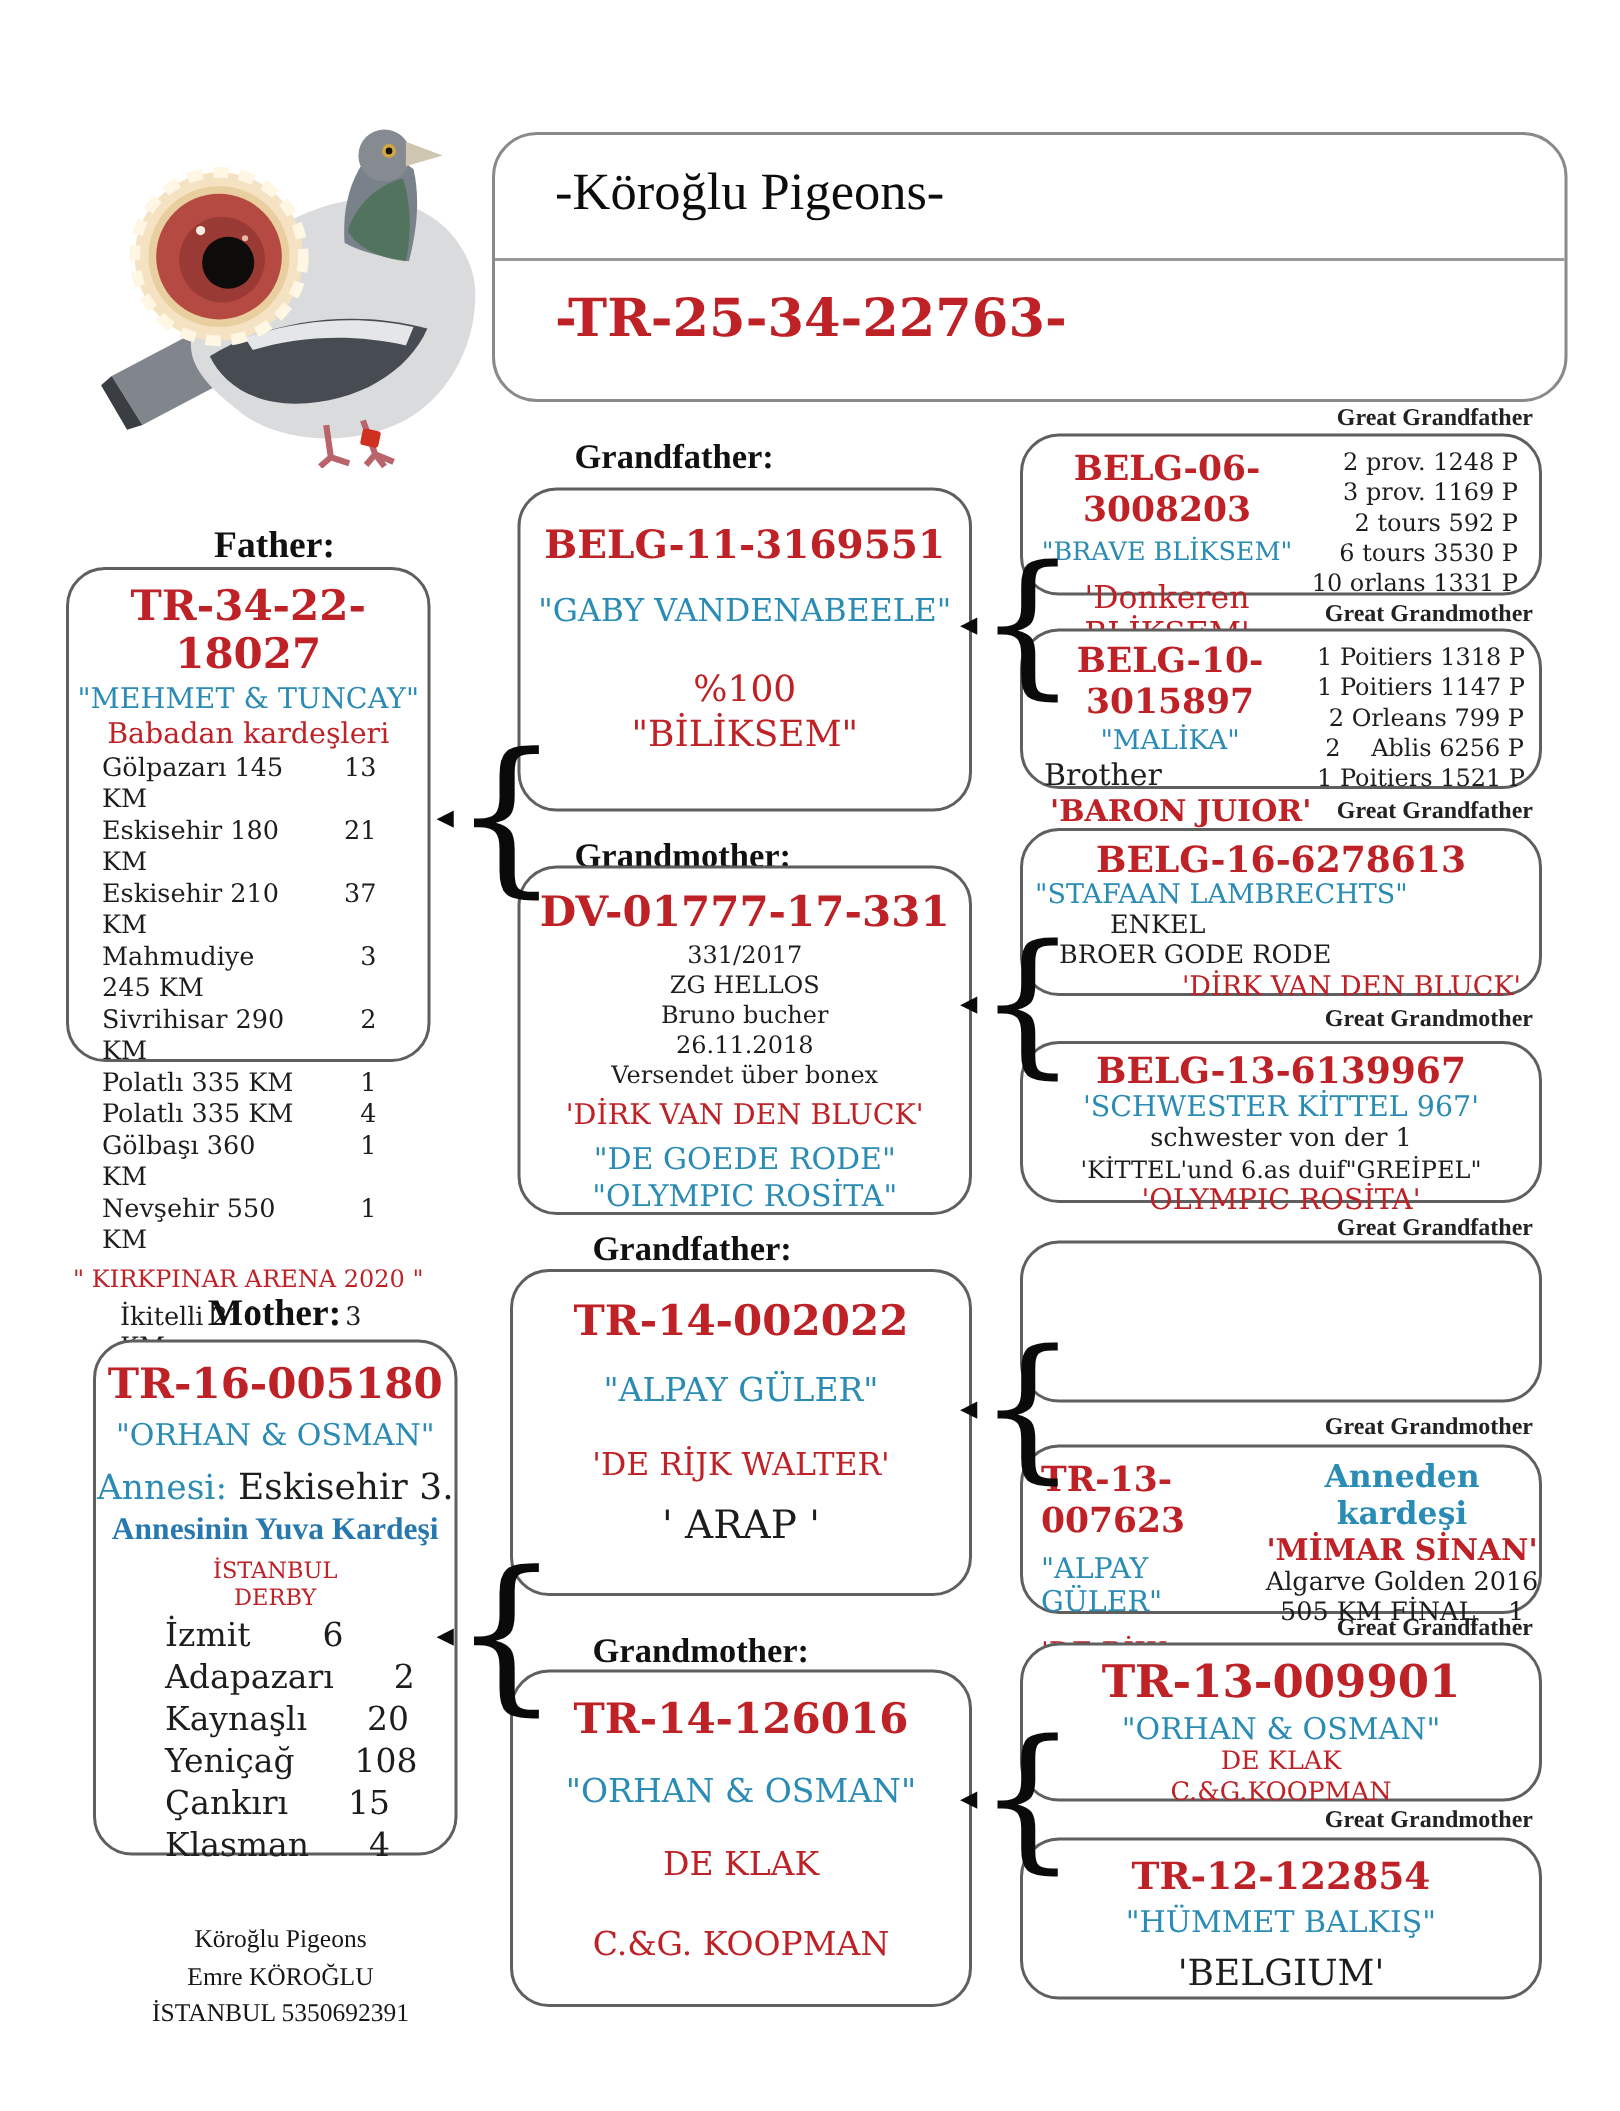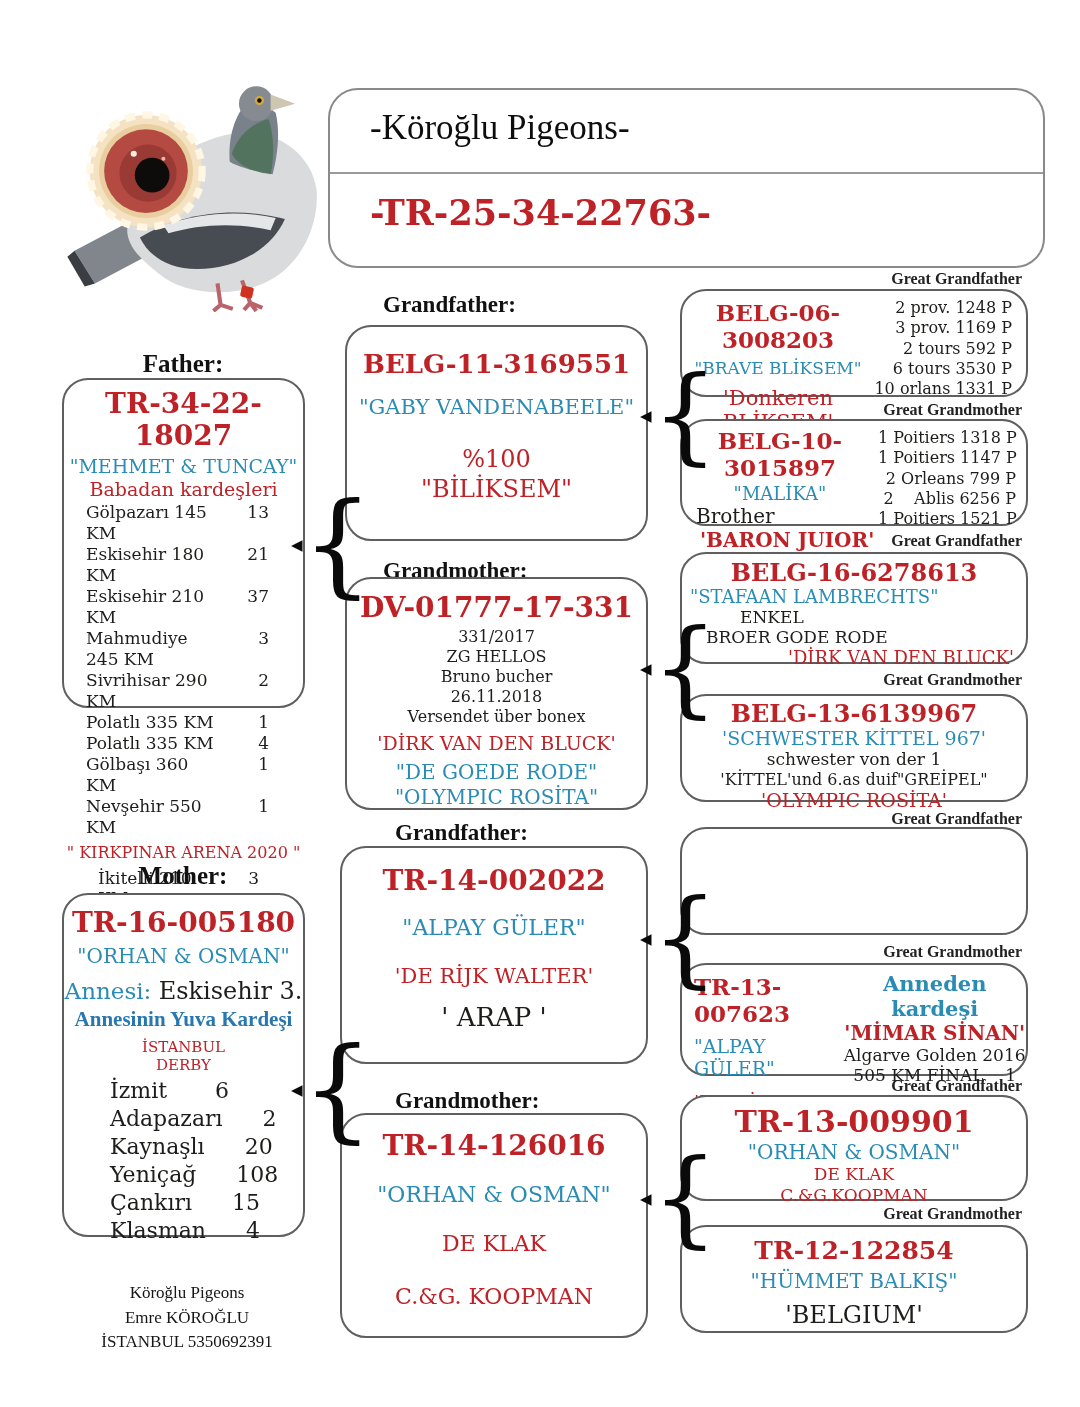--- a/index.html
+++ b/index.html
@@ -64,21 +64,21 @@
     <circle cx="95" cy="85" r="2" fill="#e8b9a8"></circle>
   </svg>
 
   <div class="box" style="left:328px;top:88px;width:717px;height:180px;border-color:#8a8a8a;border-radius:30px;">
     <div style="position:absolute;left:40px;top:18px;font-family:'Liberation Serif',serif;font-size:35px;color:#0d0d0d;">-Köroğlu Pigeons-</div>
     <div class="divider" style="top:82px;"></div>
     <div style="position:absolute;left:40px;top:102px;font-size:35px;color:var(--red);font-weight:600;">-TR-25-34-22763-</div>
   </div>
 
   <div class="heading" style="left:62px;top:350px;width:242px;text-align:center;font-size:25px;">Father:</div>
-  <div class="box" style="left:62px;top:378px;width:243px;height:330px;padding-top:8px;">
+  <div class="box" style="left:44px;top:378px;width:243px;height:330px;padding-top:8px;">
     <div class="center ring red" style="font-size:28px;line-height:1.15;">TR-34-22-18027</div>
     <div class="center blue" style="font-size:19px;margin-top:3px;">"MEHMET &amp; TUNCAY"</div>
     <div class="center red" style="font-size:19px;margin-top:1px;">Babadan kardeşleri</div>
     <div style="font-size:17px;line-height:21px;margin-top:2px;padding:0 34px 0 22px;">
       <div class="race-row">
           <span>Gölpazarı 145 KM</span>
           <span>13</span>
         </div>
       <div class="race-row">
           <span>Eskisehir 180 KM</span>

